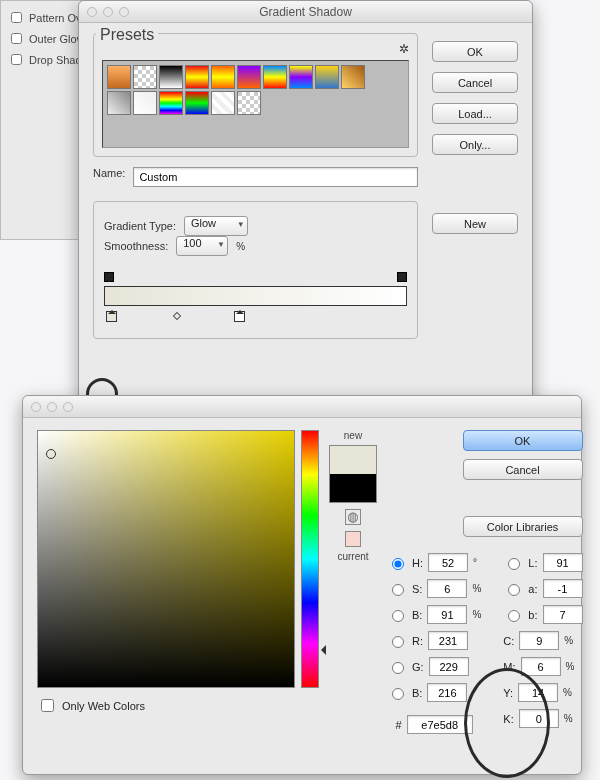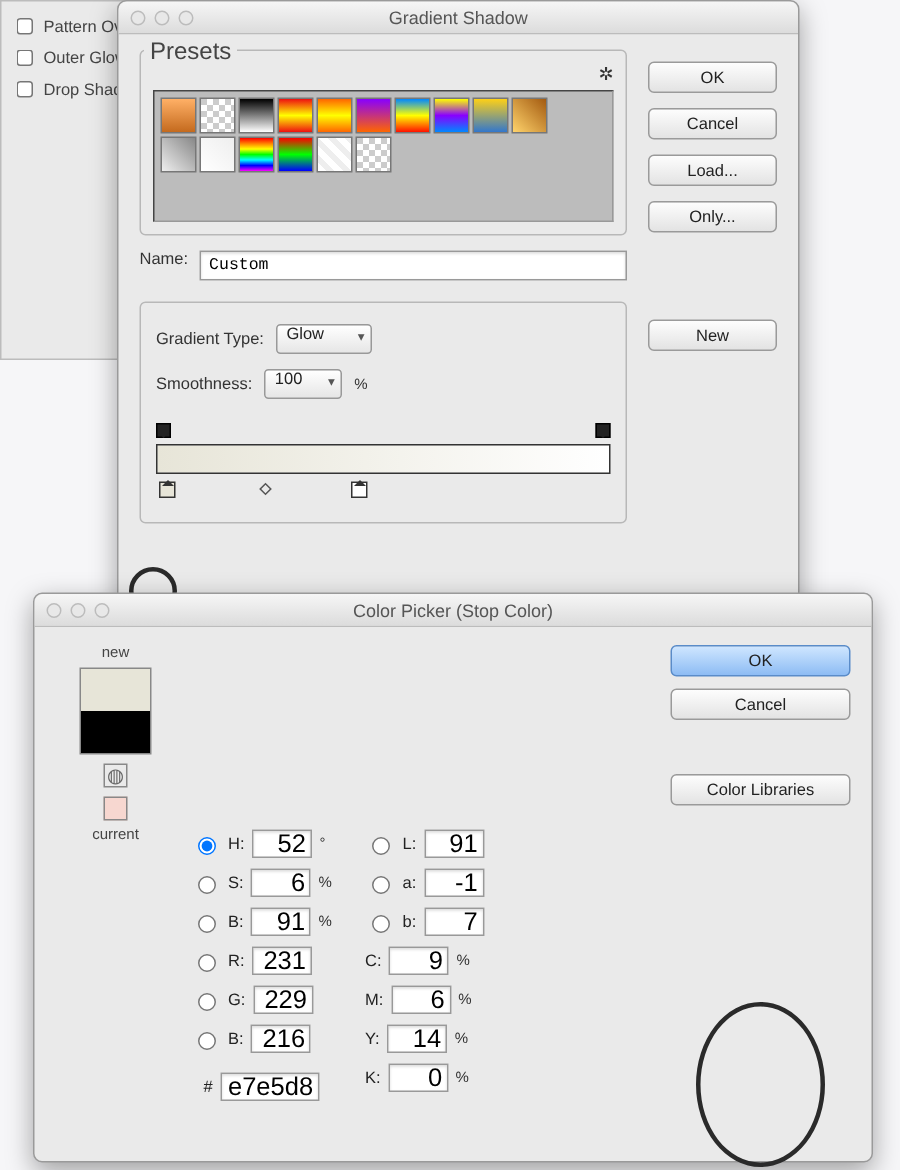--- a/index.html
+++ b/index.html
@@ -68,21 +68,21 @@
   .newcur div{height:28px;}
   .newc{background:#e7e5d8;} .curc{background:#000;}
   .tiny-sw{ width:16px; height:16px; border:1px solid #888; margin-top:2px;}
   .tiny-c{ background:#f7d7d0;} .tiny-cube{ color:#666; font-size:13px; line-height:14px; text-align:center;}
   .cp-right{ flex:1; display:flex; flex-direction:column; gap:8px;}
   .cp-right .mac-btn{ width:120px; align-self:flex-end;}
   .field-grid{ display:flex; gap:22px; margin-top:8px;}
   .col{ display:flex; flex-direction:column; gap:7px;}
   .frow{ display:flex; align-items:center; gap:5px; font-size:11px;}
   .frow input[type=radio]{ width:12px; height:12px;}
-  .numin{ width:40px; height:19px; border:1px solid #999; background:#fff; text-align:right; padding:0 3px; font-size:17px; box-shadow:inset 0 1px 2px rgba(0,0,0,.15);}
+  .numin{ width:40px; height:19px; border:1px solid #999; background:#fff; text-align:center; padding:0 3px; font-size:11px; box-shadow:inset 0 1px 2px rgba(0,0,0,.15);}
   .unit{ font-size:10px; color:#333;}
   .only-web{ display:flex; align-items:center; gap:5px; margin-top:8px; font-size:11px;}
   .hexrow{ display:flex; align-items:center; gap:5px; margin-top:6px; font-size:11px; justify-content:center;}
 </style>
 </head>
 <body>
 
 <div class="bgpanel">
   <label>
       <input type="checkbox" style="">
@@ -131,28 +131,28 @@
             <div class="sw s11"></div>
             <div class="sw s12"></div>
             <div class="sw s13"></div>
             <div class="sw s14"></div>
             <div class="sw s15"></div>
           </div>
         </div>
       </div>
       <div class="row">
         <span class="lbl">Name:</span>
-        <input class="textin" style="flex: 1 1 0%; font-family: Liberation Mono, monospace;" value="Custom">
+        <input class="textin" style="flex: 1 1 0%;" value="Custom">
       </div>
       <div class="fieldset grad-type-box">
         <div style="display:flex; align-items:center; gap:8px;">
           <span class="lbl">Gradient Type:</span>
           <span class="select" style="width:64px"><span>Glow</span></span>
         </div>
-        <div style="display:flex; align-items:center; gap:8px; margin-top:10px;">
+        <div style="display:flex; align-items:center; gap:8px; ">
           <span class="lbl">Smoothness:</span>
           <span class="select" style="width:52px"><span>100</span></span>
           <span class="unit">%</span>
         </div>
         <div class="grad-bar-wrap">
           <div class="opstop" style="left:0"></div>
           <div class="opstop" style="right:0"></div>
           <div class="grad-bar"></div>
           <div class="colstop" style="left:2px; background:#e7e5d8"></div>
           <div class="diamond" style="left:70px"></div>
@@ -173,23 +173,36 @@
 
 <div class="circle-hi" style="left:86px; top:378px; width:32px; height:32px;"></div>
 
 <div class="dialog color-picker">
   <div class="titlebar">
     <div class="traffic">
         <span></span>
         <span></span>
         <span></span>
       </div>
-    <div class="title">Color Picker (Stop Color)</div>
   </div>
   <div class="cp-body">
+    <div style="display:flex; flex-direction:column;">
+      <div class="cp-left">
+        <div class="gradient-sq">
+            <div class="marker"></div>
+          </div>
+        <div class="hue-strip">
+            <div class="tri"></div>
+          </div>
+      </div>
+      <label class="only-web">
+          <input type="checkbox" style="">
+          <span>Only Web Colors</span>
+        </label>
+    </div>
     <div class="cp-mid">
       <span>new</span>
       <div class="newcur">
           <div class="newc"></div>
           <div class="curc"></div>
         </div>
       <div style="display:flex; gap:3px; align-items:center;">
         <div class="tiny-sw tiny-cube">◍</div>
       </div>
       <div class="tiny-sw tiny-c"></div>

